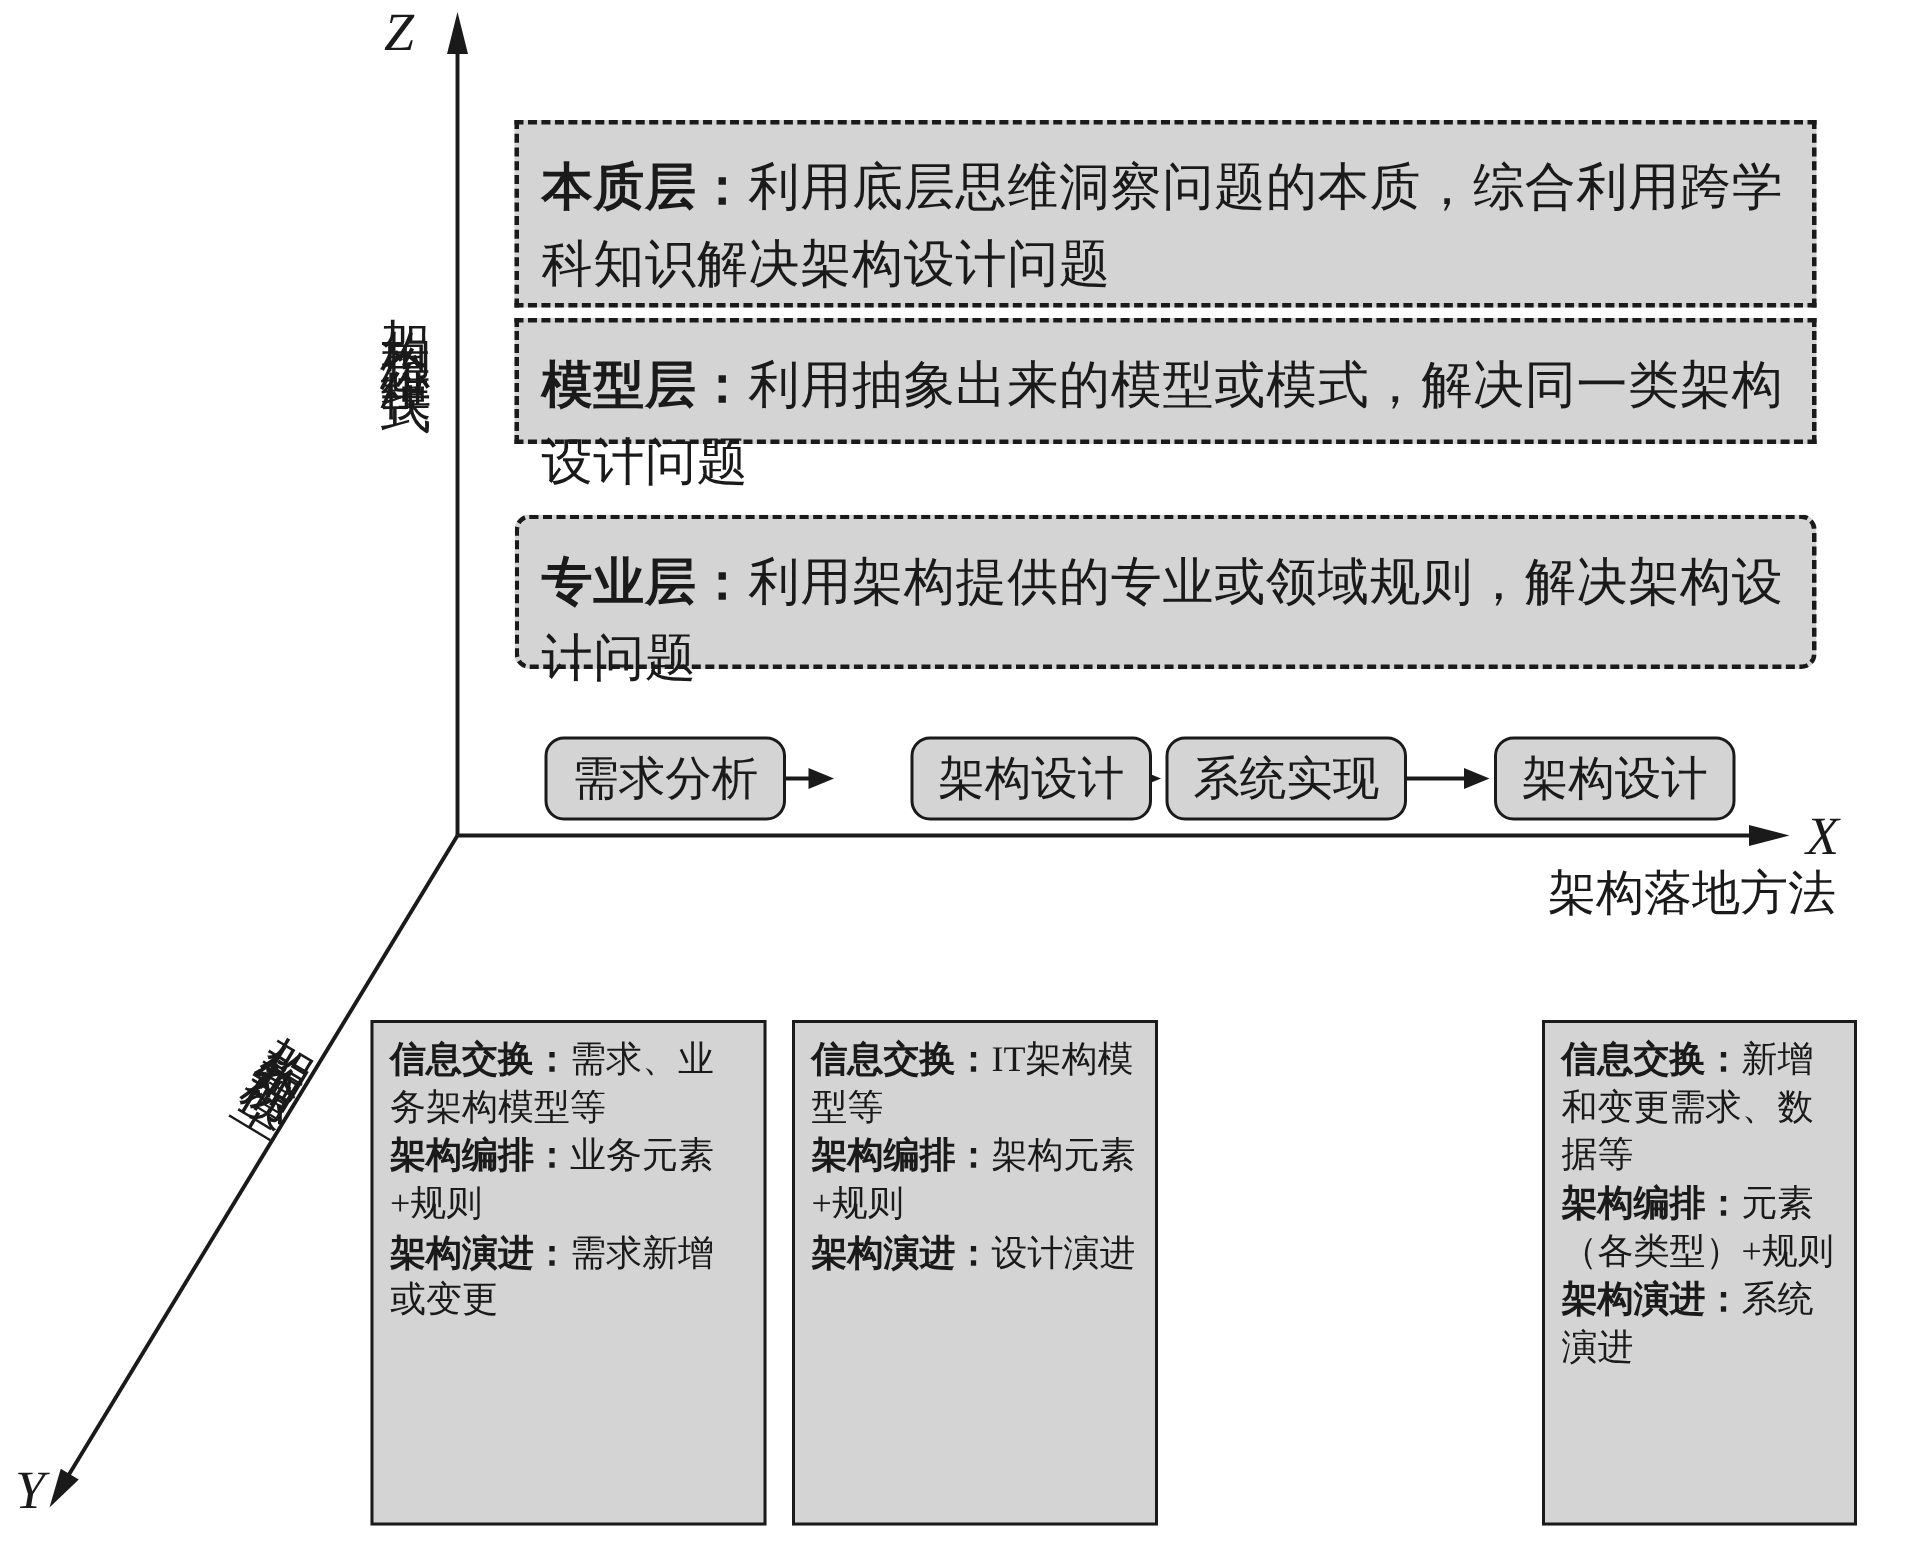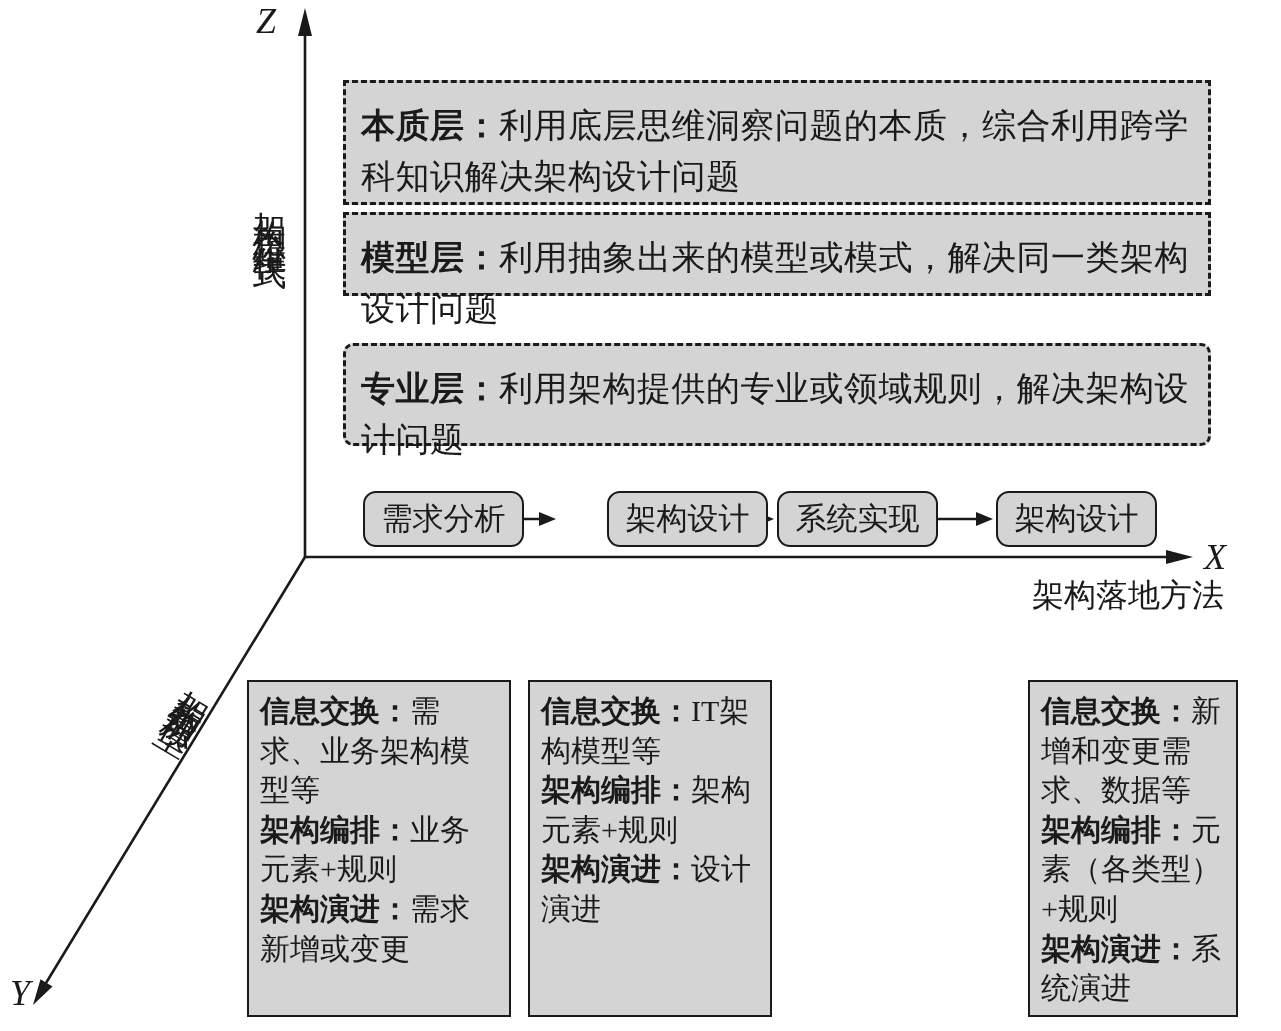--- a/index.html
+++ b/index.html
@@ -95,21 +95,21 @@
   }
 
   .kbox {
     position: absolute;
     top: 680px;
     height: 337px;
     box-sizing: border-box;
     background: #d4d4d4;
     border: 2.5px solid #1a1a1a;
     padding: 9px 11px;
-    font-size: 30px;
+    font-size: 24px;
     line-height: 1.32;
   }
   .k1 { left: 247px;  width: 264px; }
   .k2 { left: 528px;  width: 244px; }
   .k3 { left: 778px;  width: 242px; }
   .k4 { left: 1028px; width: 210px; }
 </style>
 </head>
 <body>
 

